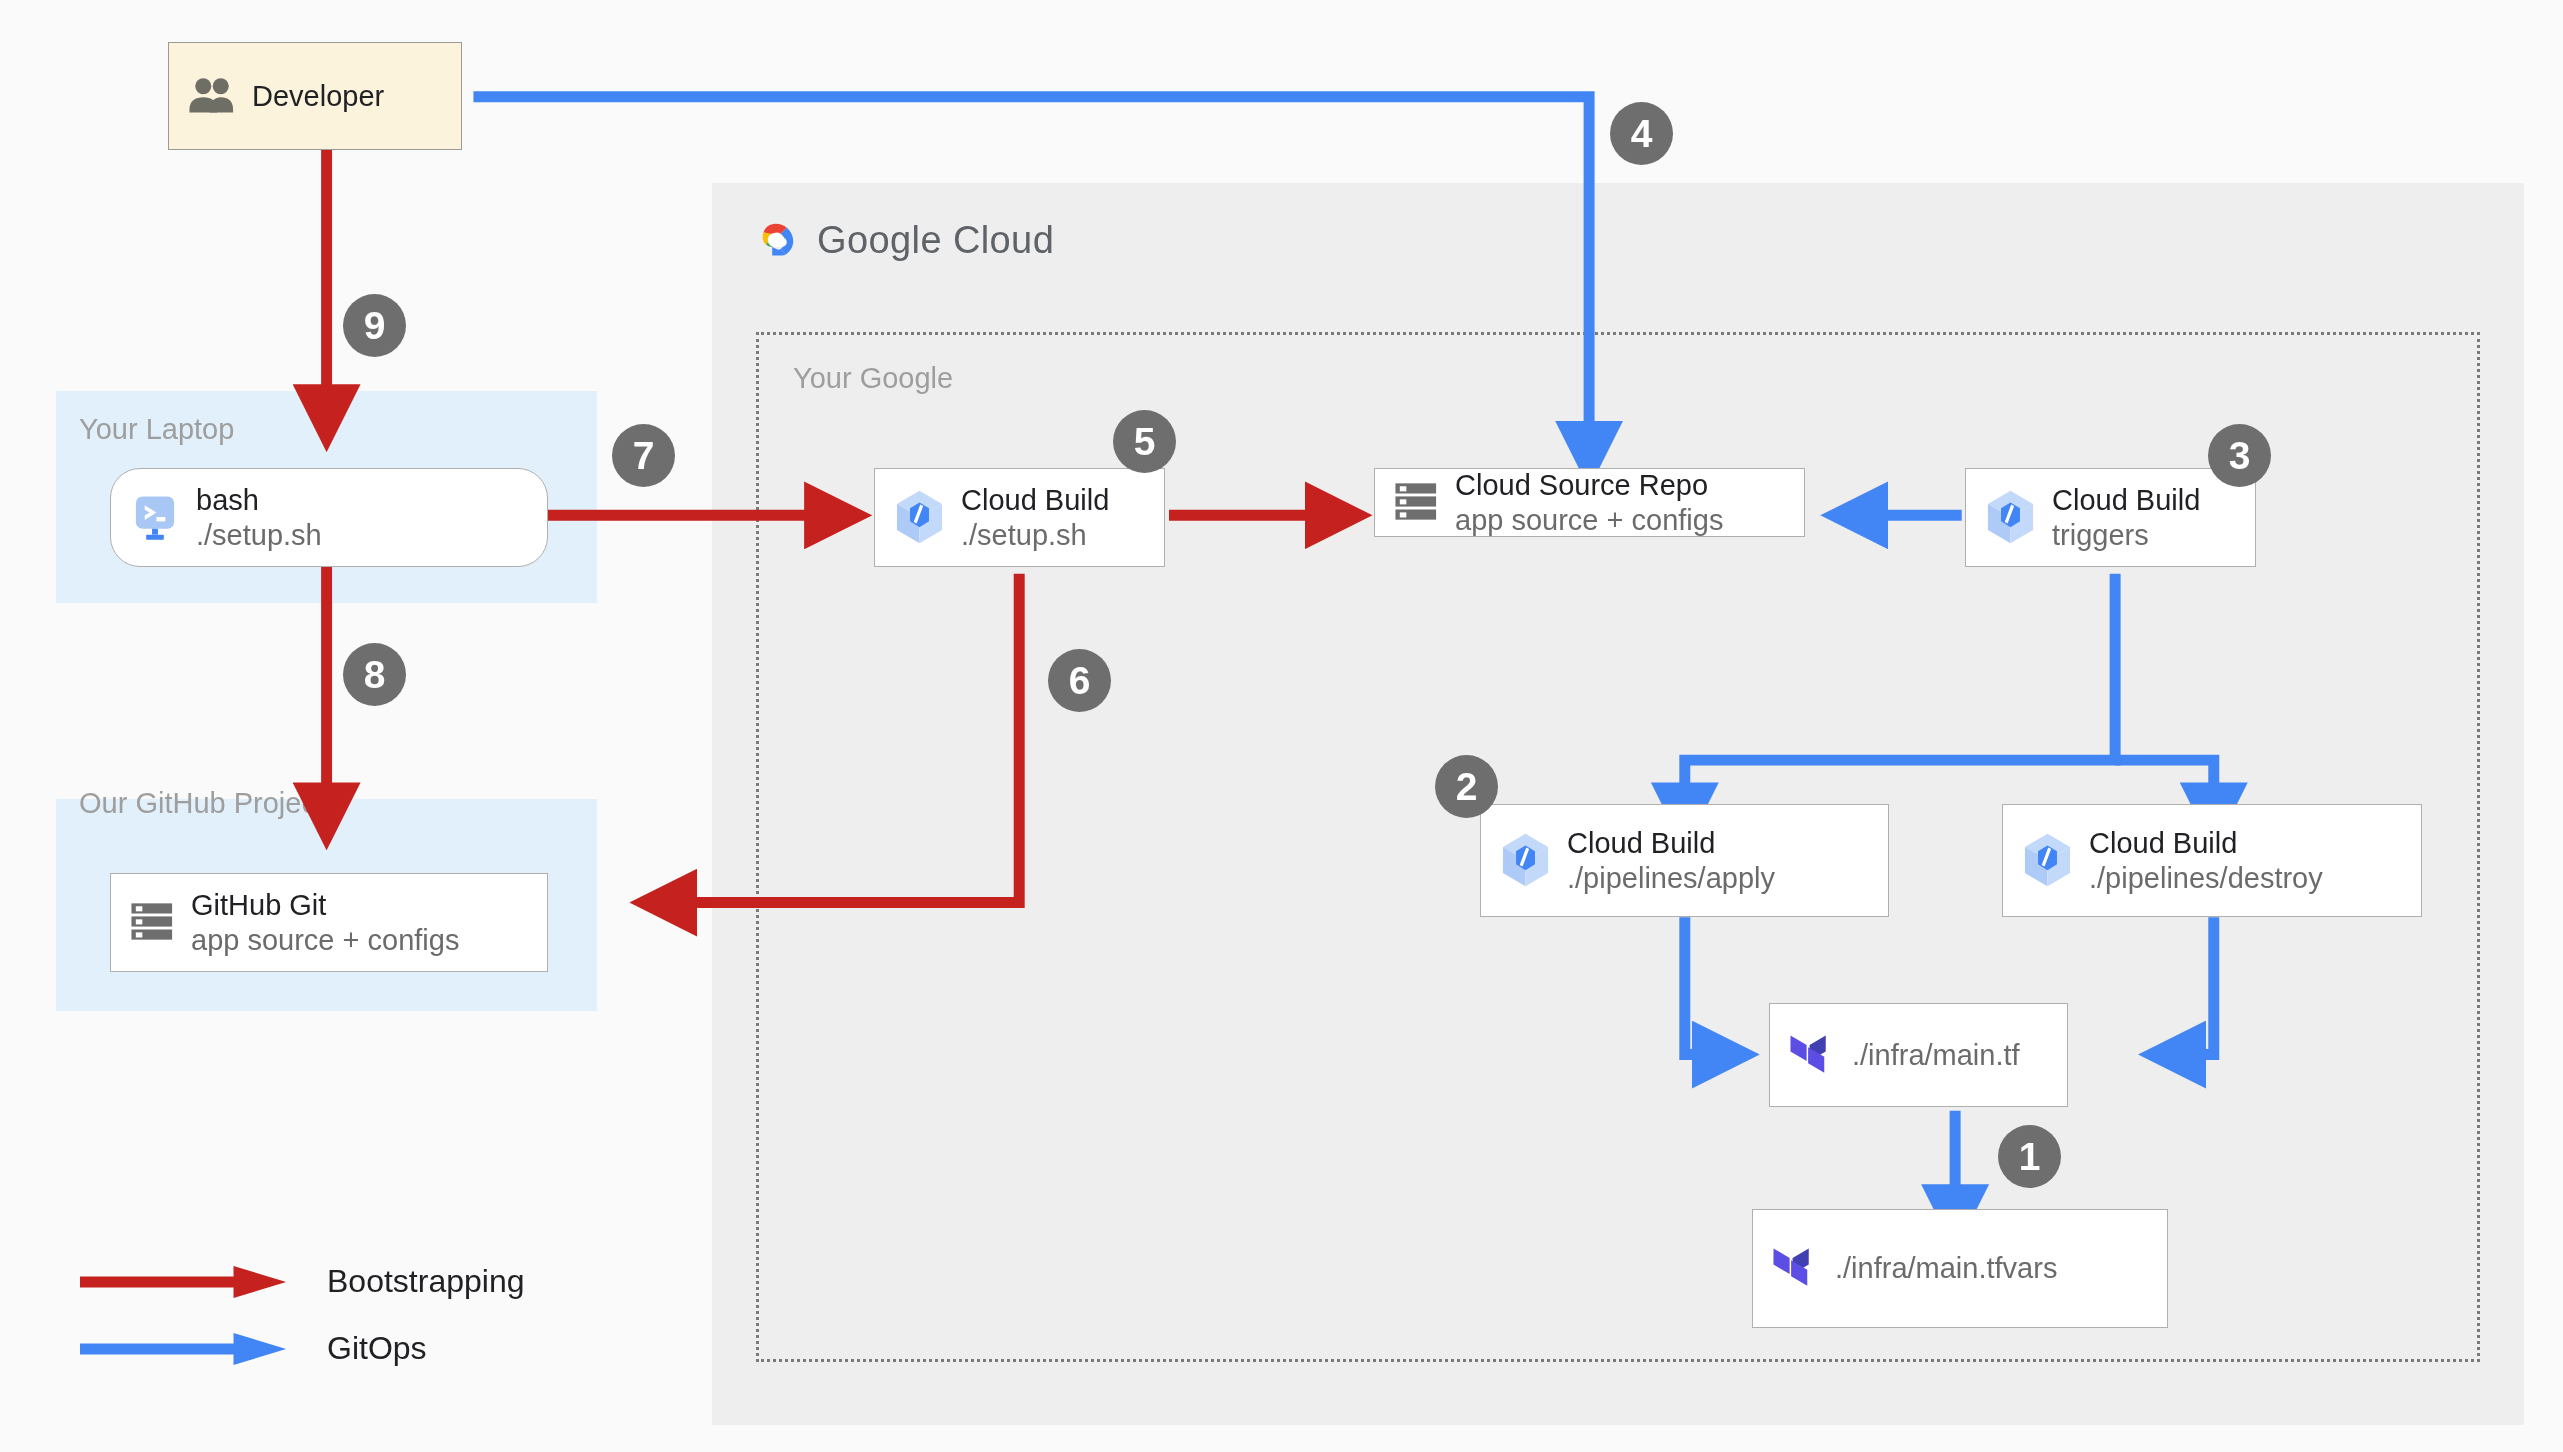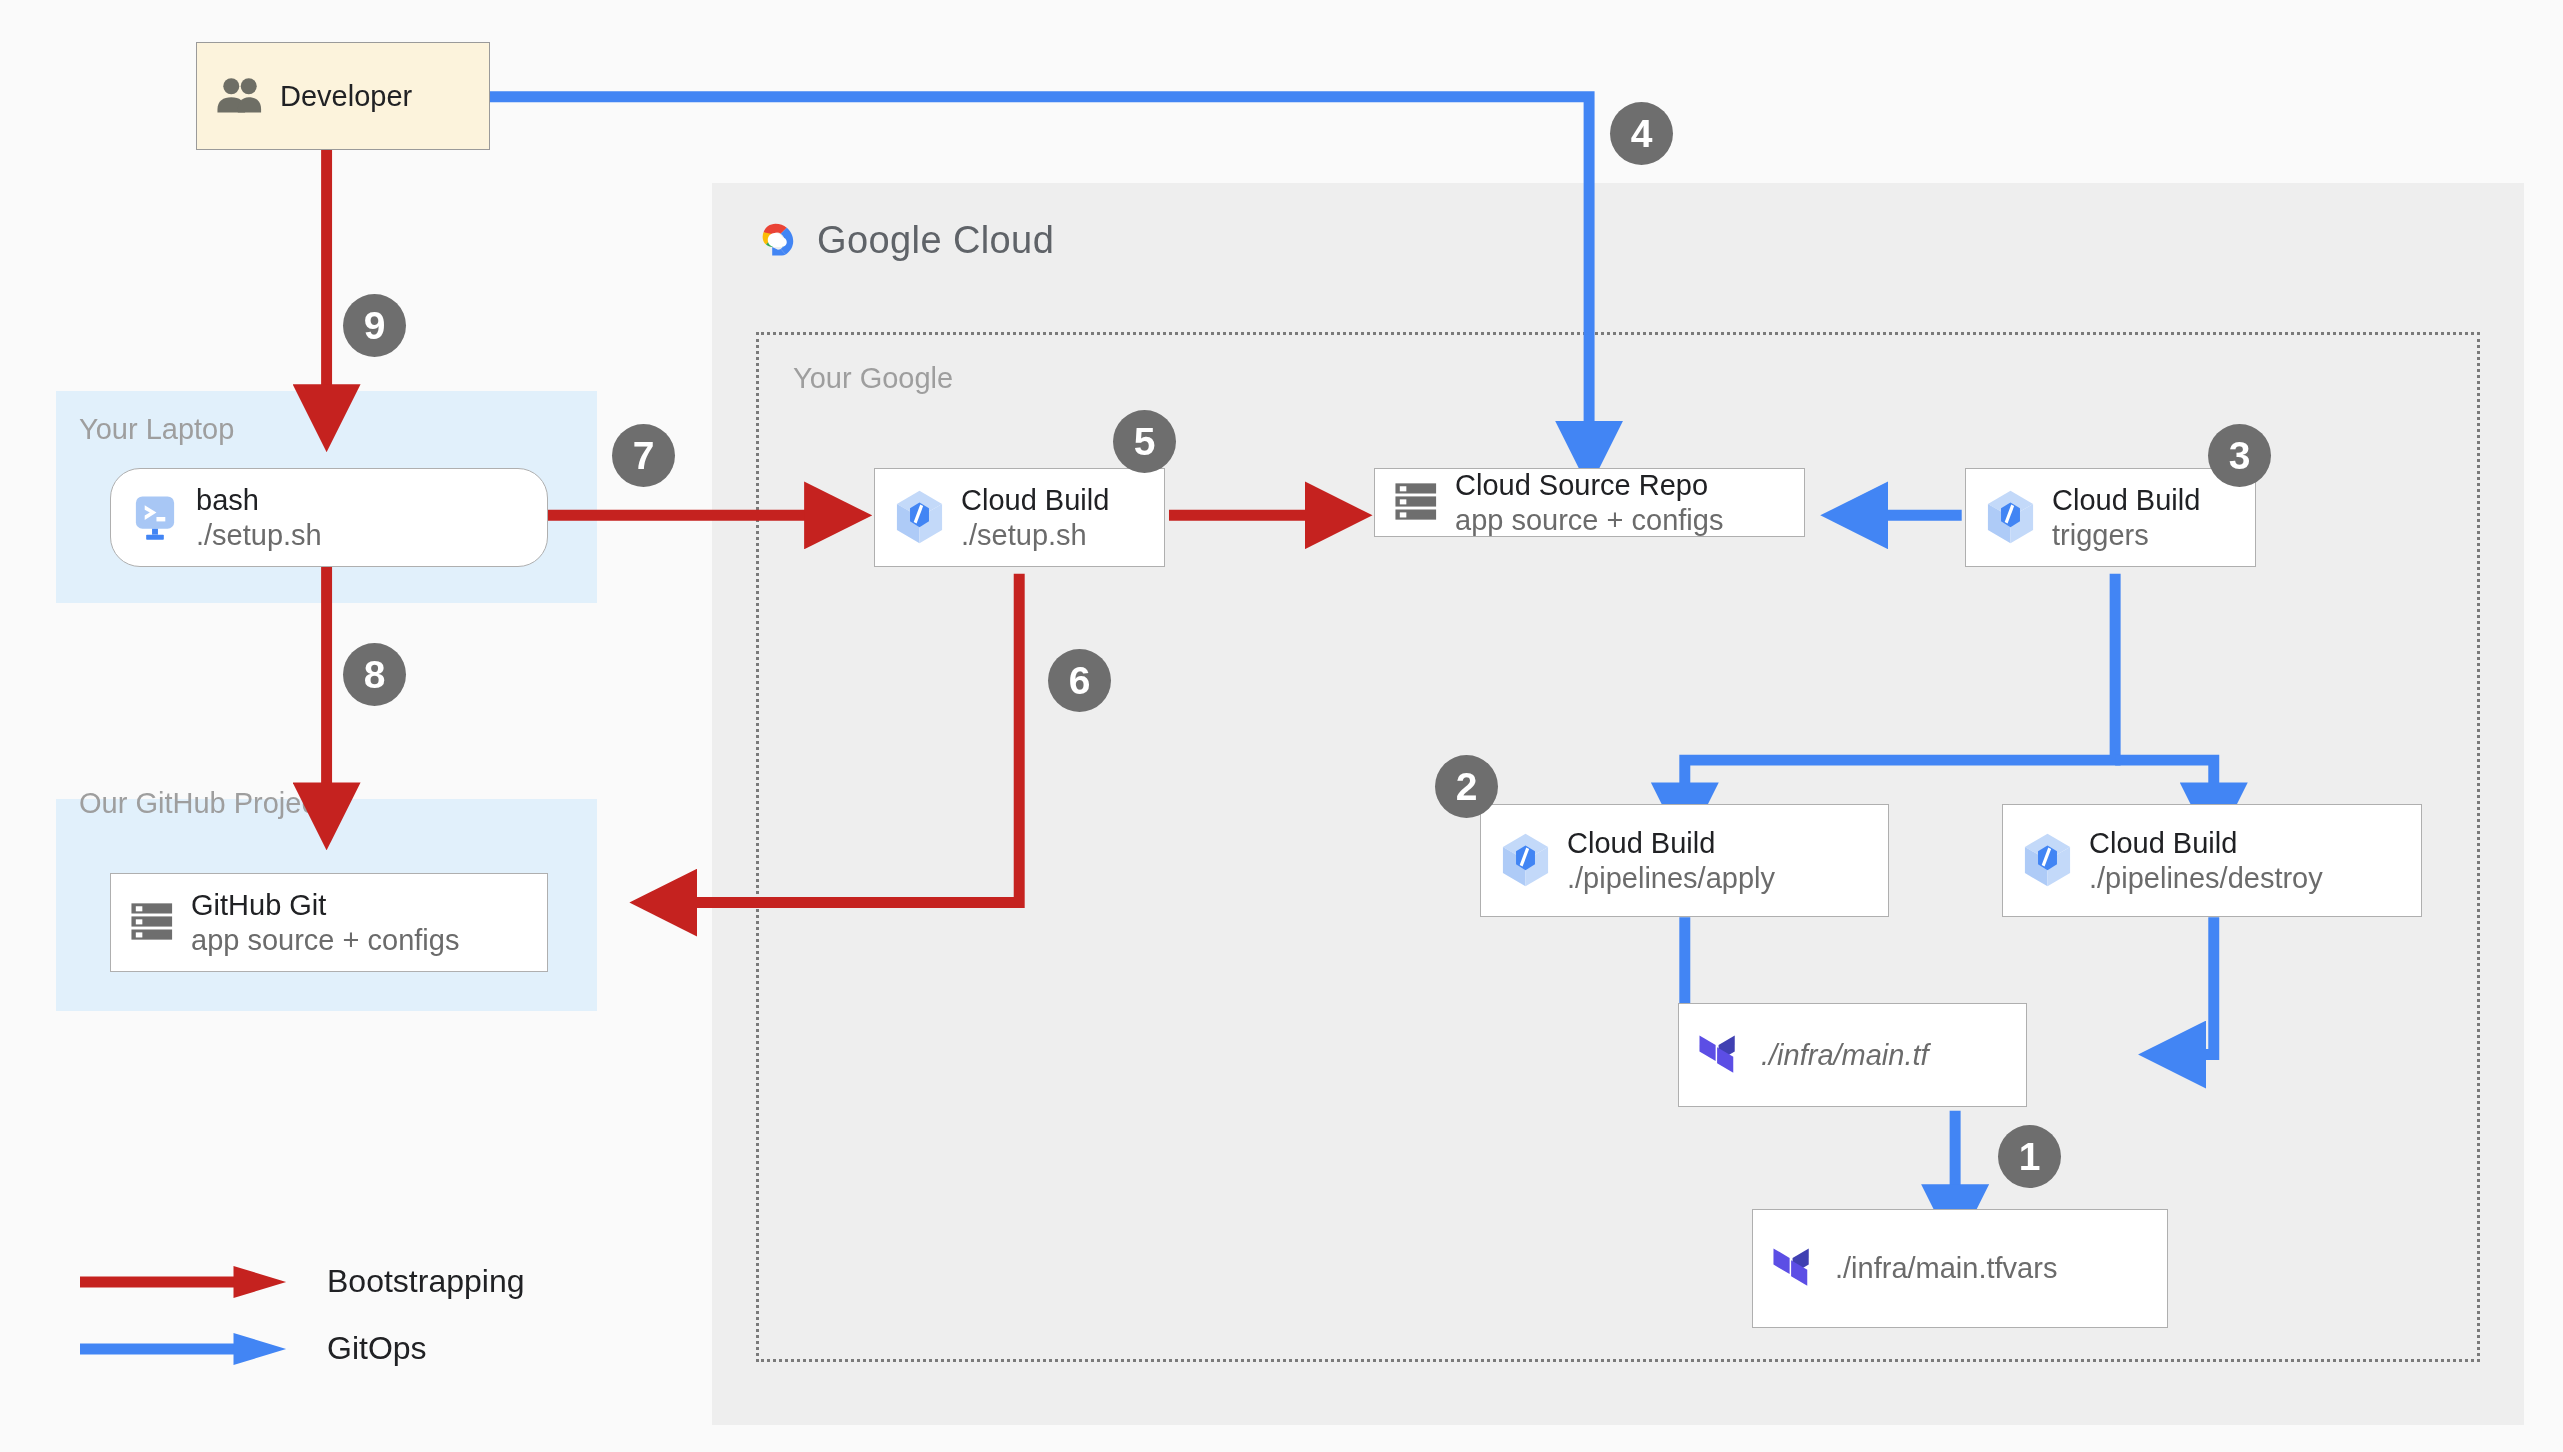--- a/index.html
+++ b/index.html
@@ -126,21 +126,21 @@
       <path d="M2895,1040 L3030,1040 L3030,1145" stroke="#4285F4" marker-end="url(#ar-blue)"></path>
 
       <path d="M2306,1255 L2306,1443 L2390,1443" stroke="#4285F4" marker-end="url(#ar-blue)"></path>
 
       <path d="M3030,1255 L3030,1443 L2945,1443" stroke="#4285F4" marker-end="url(#ar-blue)"></path>
 
       <path d="M2676,1520 L2676,1695" stroke="#4285F4" marker-end="url(#ar-blue)"></path>
     </g>
   </svg>
 
-  <div class="node accent" style="left:196px; top:42px; width:294px; height:108px;">
+  <div class="node accent" style="left:168px; top:42px; width:294px; height:108px;">
     <span class="icon">
       <svg width="48" height="38" viewBox="0 0 66 52">
         <circle cx="21" cy="14" r="11" fill="#6E6E65"></circle>
         <circle cx="45" cy="14" r="11" fill="#6E6E65"></circle>
         <path d="M2,46 C2,34 10,29 21,29 C32,29 40,34 40,46 L40,50 L2,50 Z" fill="#6E6E65"></path>
         <path d="M30,46 C30,36 36,29 45,29 C55,29 62,34 62,46 L62,50 L30,50 Z" fill="#6E6E65"></path>
       </svg>
     </span>
     <span class="labels">
       <span class="title">Developer</span>
@@ -254,21 +254,21 @@
         <path d="M35,18 L48,26 L48,44 L35,52 L22,44 L22,26 Z" fill="#4285F4"></path>
         <path d="M40,23 L31,47 L27,45 L36,21 Z" fill="#FFFFFF"></path>
       </svg>
     </span>
     <span class="labels">
       <span class="title">Cloud Build</span>
       <span class="sub">./pipelines/destroy</span>
     </span>
   </div>
 
-  <div class="node" style="left:1678px; top:1003px; width:349px; height:104px;font-style:italic;">
+  <div class="node" style="left:1769px; top:1003px; width:299px; height:104px;">
     <span class="icon">
       <svg width="47" height="53" viewBox="0 0 64 72">
         <path d="M2,10 L24,23 L24,45 L2,32 Z" fill="#5C4EE5"></path>
         <path d="M28,23 L50,10 L50,32 L28,45 Z" fill="#4040B2"></path>
         <path d="M26,26 L26,48 L48,35 L48,13 Z" fill="#5C4EE5" opacity="0"></path>
         <path d="M26,25 L26,47 L26,47 Z" fill="none"></path>
         <path d="M26,24 L26,46 L26,46 Z" fill="none"></path>
         <path d="M26,25 L26,47 L48,34 L48,12 Z" fill="#4040B2" opacity="0"></path>
         <path d="M26,23 L26,45 L26,45 Z" fill="none"></path>
         <path d="M25,26 L25,48 L47,35 L47,13 Z" fill="#5C4EE5" opacity="0"></path>

